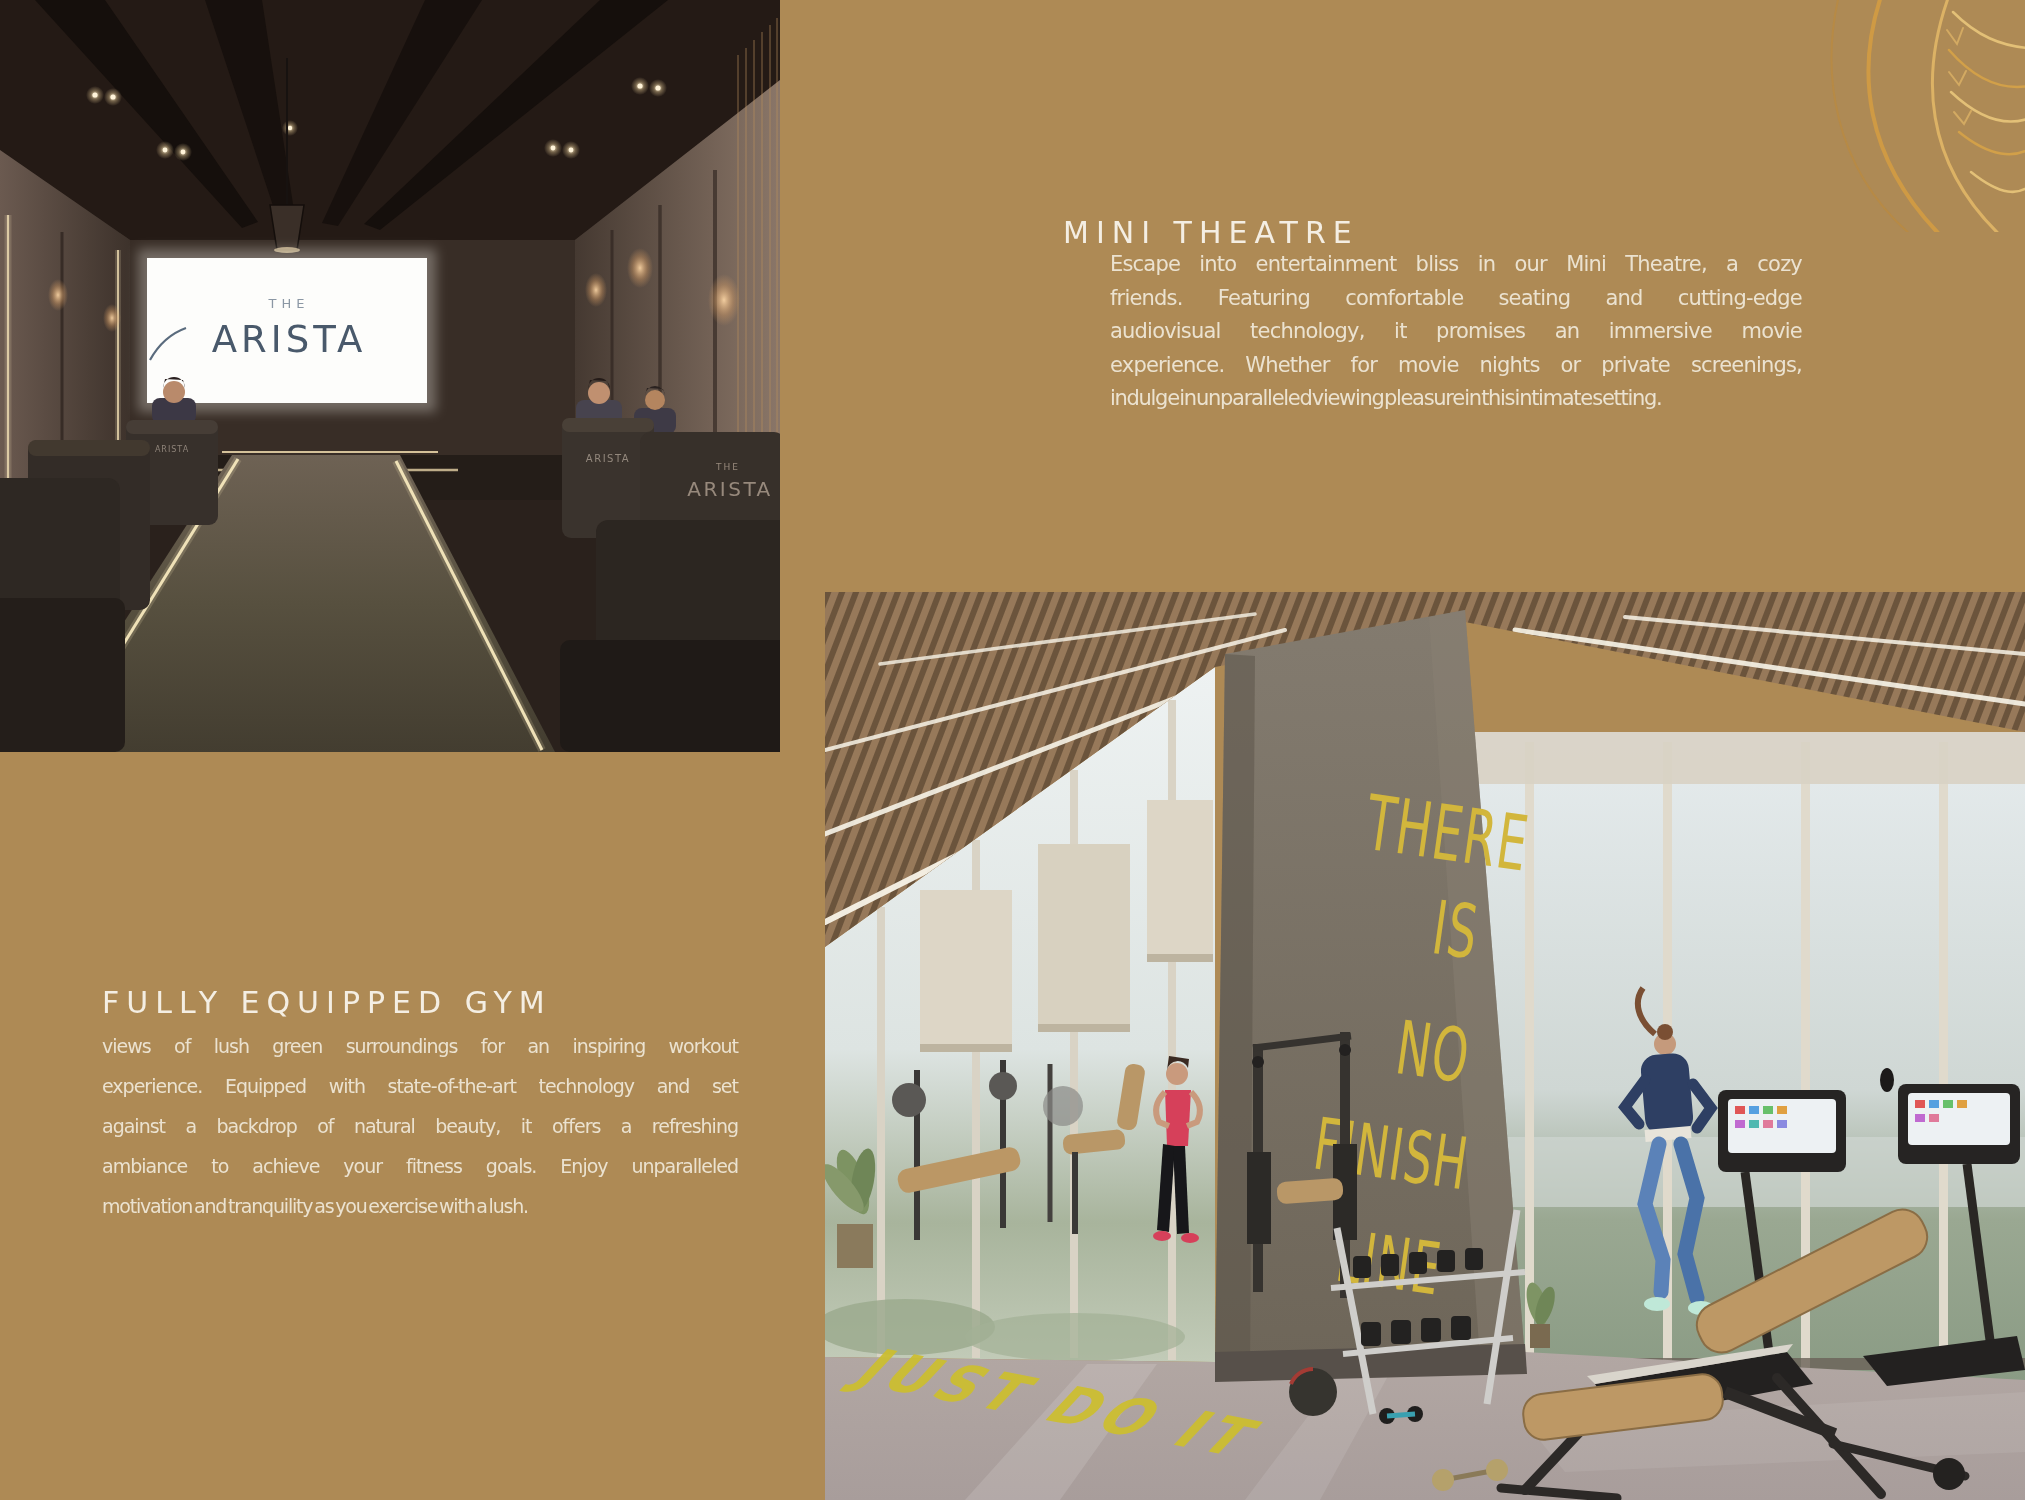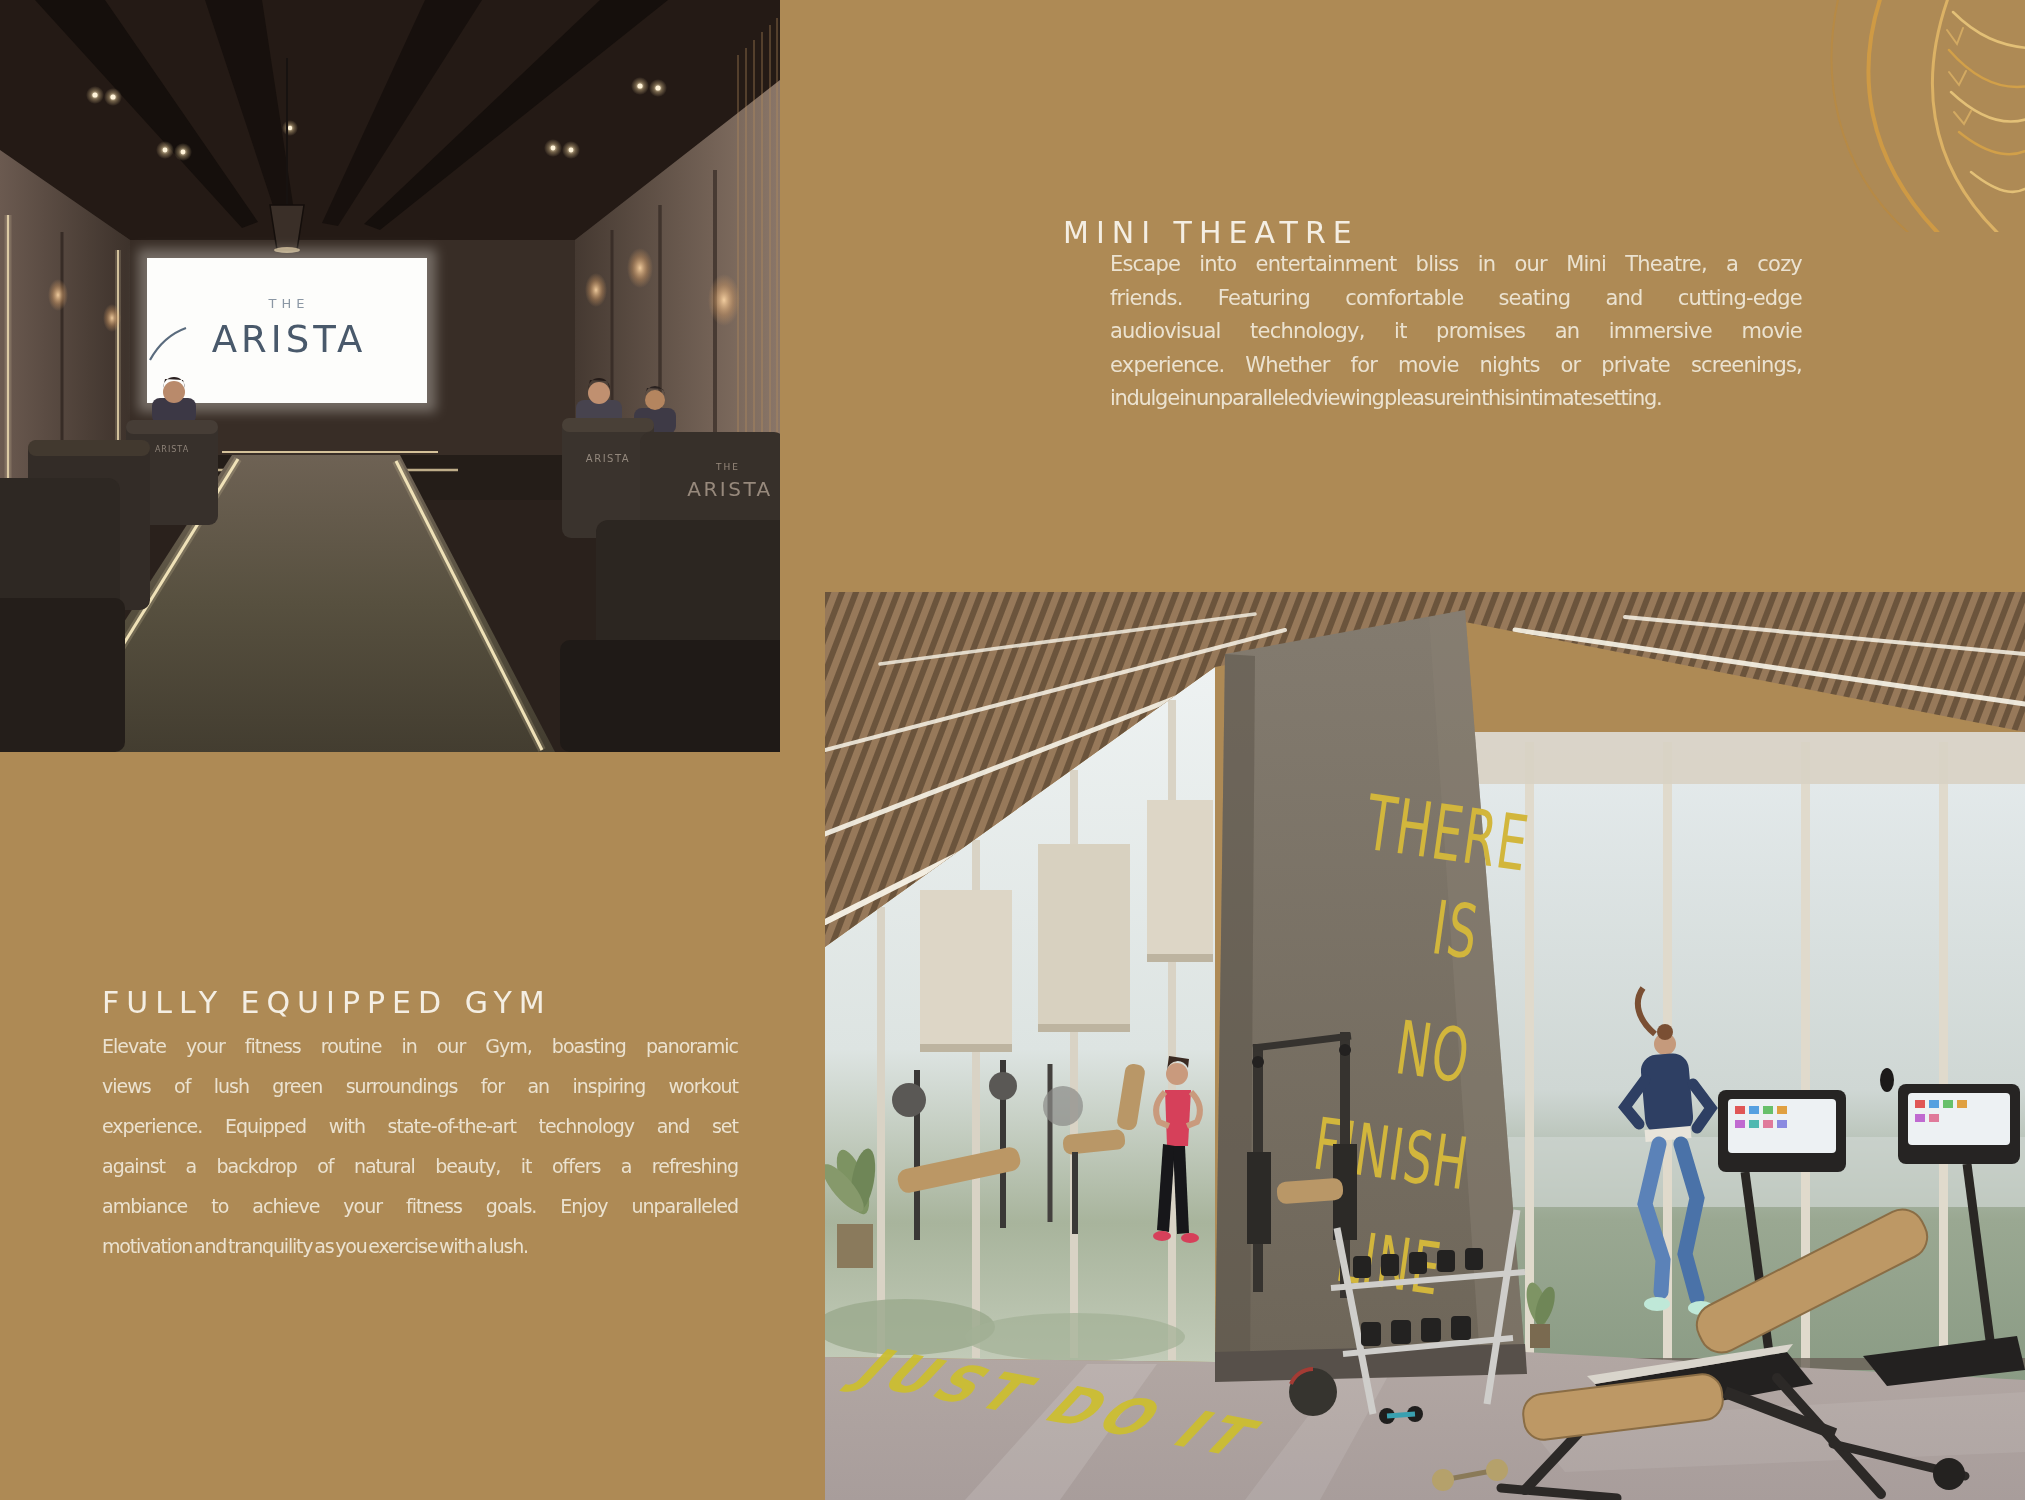--- a/index.html
+++ b/index.html
@@ -431,19 +431,18 @@
     <div class="jl">Escape into entertainment bliss in our Mini Theatre, a cozy</div>
     <div class="jl">friends. Featuring comfortable seating and cutting-edge</div>
     <div class="jl">audiovisual technology, it promises an immersive movie</div>
     <div class="jl">experience. Whether for movie nights or private screenings,</div>
     <div class="jl last">indulge in unparalleled viewing pleasure in this intimate setting.</div>
   </div>
 
 <h2 class="section-title" id="gym-title">FULLY EQUIPPED GYM</h2>
 
 <div class="body-text" id="gym-body">
-    <div class="jl">Elevate your fitness routine in our Gym, boasting panoramic</div>
     <div class="jl">views of lush green surroundings for an inspiring workout</div>
     <div class="jl">experience. Equipped with state-of-the-art technology and set</div>
     <div class="jl">against a backdrop of natural beauty, it offers a refreshing</div>
     <div class="jl">ambiance to achieve your fitness goals. Enjoy unparalleled</div>
     <div class="jl last">motivation and tranquility as you exercise with a lush.</div>
   </div>
 
 </body></html>

